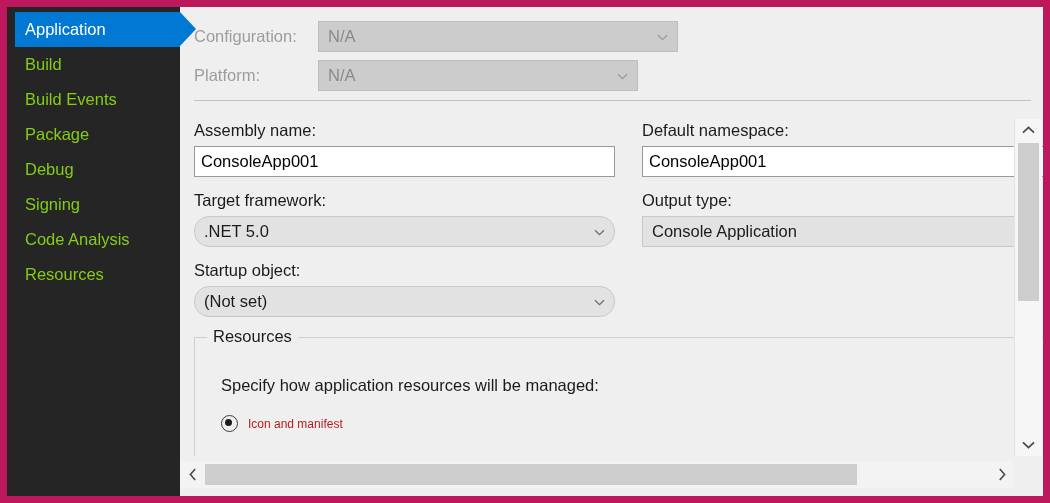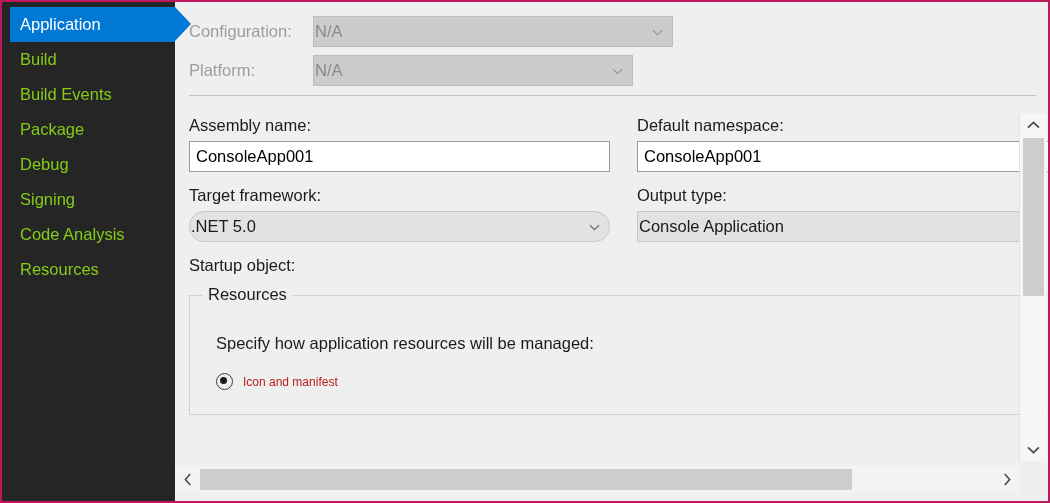--- a/index.html
+++ b/index.html
@@ -9,21 +9,21 @@
   }
   body {
     width: 1050px; height: 503px;
     font-family: "Liberation Sans", sans-serif;
     overflow: hidden;
   }
   .window {
     position: relative;
     width: 1050px; height: 503px;
     background: #efefef;
-    border: 2px solid #be185d;
+    border: 7px solid #be185d;
     display: flex;
     overflow: hidden;
   }
 
   
   .sidebar {
     width: 173px;
     flex: 0 0 173px;
     background: #252526;
     position: relative;
@@ -80,21 +80,21 @@
     flex: 0 0 auto;
   }
 
   .combo {
     position: relative;
     height: 31px;
     border: 1px solid #c8c8c8;
     background: #e2e2e2;
     display: flex;
     align-items: center;
-    padding: 0 26px 0 1px;
+    padding: 0 26px 0 9px;
     font-size: 16.5px;
     color: #1b1b1b;
     cursor: default;
     white-space: nowrap;
     overflow: hidden;
   }
   .combo.disabled {
     background: #cccccc;
     border-color: #bdbdbd;
     color: #8a8a8a;
@@ -350,20 +350,28 @@
               <span class="chev">
                 <svg viewBox="0 0 11 7" width="11" height="7">
                     <path d="M1 1.3 L5.5 5.6 L10 1.3" fill="none" stroke="#6e6e6e" stroke-width="1.3"></path>
                   </svg>
               </span>
             </div>
           </div>
 
           <div class="field">
             <span class="lbl">Startup object:</span>
+            <div class="combo w421">
+              <span>(Not set)</span>
+              <span class="chev">
+                <svg viewBox="0 0 11 7" width="11" height="7">
+                    <path d="M1 1.3 L5.5 5.6 L10 1.3" fill="none" stroke="#6e6e6e" stroke-width="1.3"></path>
+                  </svg>
+              </span>
+            </div>
           </div>
         </div>
 
         <div class="col-right">
           <div class="field">
             <span class="lbl">Default namespace:</span>
             <div class="textbox">
               <span>ConsoleApp001</span>
             </div>
           </div>

